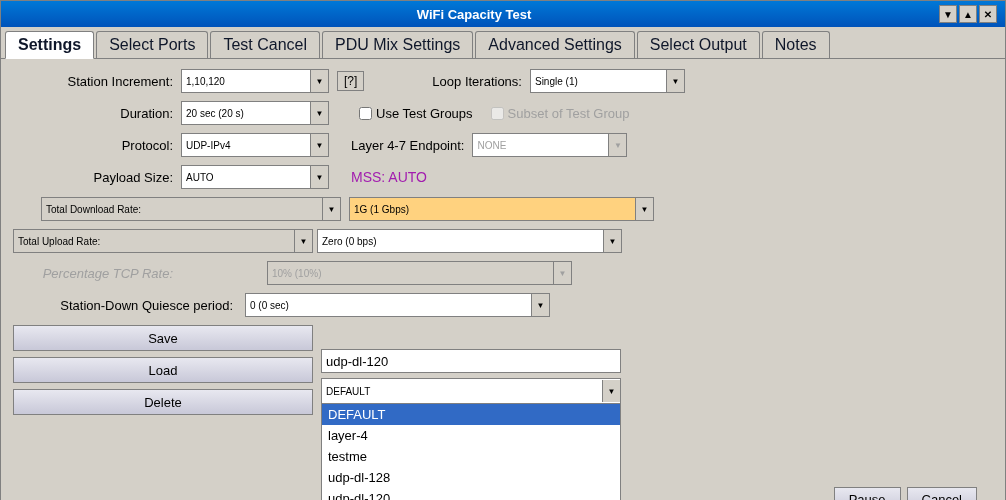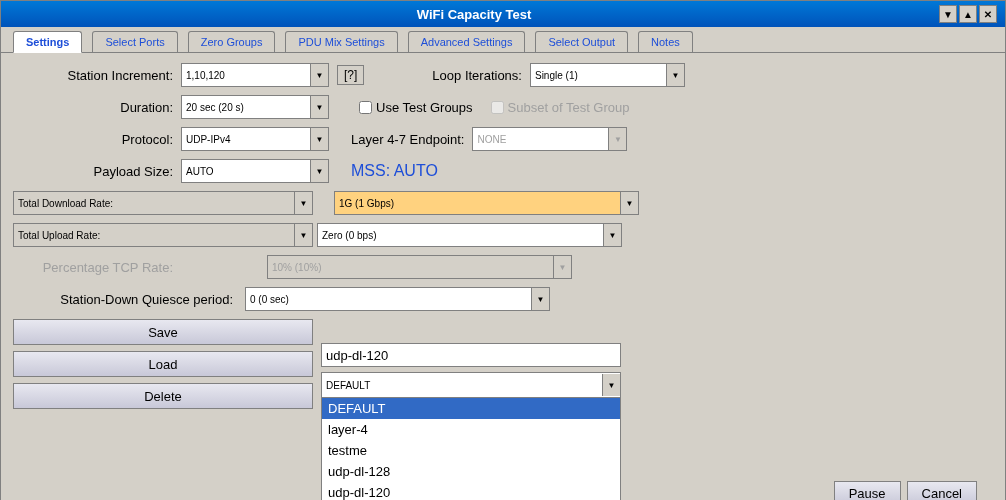--- a/index.html
+++ b/index.html
@@ -57,24 +57,23 @@
       border-bottom: 1px solid #808080;
       padding: 4px 4px 0 4px;
       gap: 2px;
     }
     .tab {
       padding: 4px 12px;
       border: 1px solid #808080;
       border-bottom: none;
       background: #d4d0c8;
       cursor: pointer;
-      font-size: 11px;
+      font-size: 16px;
       border-radius: 3px 3px 0 0;
-      color: #1d4ed8;
-      margin-left: 8px;
+      color: #0f172a;
     }
     .tab.active {
       background: #fff;
       border-bottom: 1px solid #fff;
       margin-bottom: -1px;
       z-index: 1;
       font-weight: bold;
     }
     .content {
       flex: 1;
@@ -110,22 +109,22 @@
     .checkbox-label {
       display: flex;
       align-items: center;
       gap: 4px;
       color: #000;
     }
     .checkbox-disabled {
       color: #a0a0a0;
     }
     .mss-text {
-      color: #1d4ed8;
-      font-size: 16px;
+      color: #a21caf;
+      font-size: 14px;
     }
     .select-with-arrow {
       display: flex;
       align-items: center;
       border: 1px solid #808080;
       background: white;
       height: 24px;
     }
     .select-text {
       flex: 1;
@@ -199,21 +198,21 @@
     <div class="title-bar-buttons">
       <div class="title-btn">▼</div>
       <div class="title-btn">▲</div>
       <div class="title-btn">✕</div>
     </div>
   </div>
 
   <div class="tab-bar">
     <div class="tab active">Settings</div>
     <div class="tab">Select Ports</div>
-    <div class="tab">Zero Groups</div>
+    <div class="tab">Test Cancel</div>
     <div class="tab">PDU Mix Settings</div>
     <div class="tab">Advanced Settings</div>
     <div class="tab">Select Output</div>
     <div class="tab">Notes</div>
   </div>
 
   <div class="content">
 
     <div class="form-row">
       <span class="label">Station Increment:</span>
@@ -261,21 +260,21 @@
 
     <div class="form-row">
       <span class="label">Payload Size:</span>
       <div class="select-with-arrow" style="width:148px;">
         <span class="select-text">AUTO</span>
         <span class="arrow-btn">▼</span>
       </div>
       <span style="margin-left:14px;" class="mss-text">MSS: AUTO</span>
     </div>
 
-    <div class="form-row" style="gap:17px;">
+    <div class="form-row" style="gap:4px;margin-left:28px;">
       <div class="select-with-arrow" style="width:300px; background:#d4d0c8; margin-left:0;">
         <span class="select-text">Total Download Rate:</span>
         <span class="arrow-btn">▼</span>
       </div>
       <div class="select-with-arrow" style="width:305px; background:#ffd27f; margin-left:4px;">
         <span class="select-text">1G       (1 Gbps)</span>
         <span class="arrow-btn">▼</span>
       </div>
     </div>
 
@@ -284,21 +283,21 @@
         <span class="select-text">Total Upload Rate:</span>
         <span class="arrow-btn">▼</span>
       </div>
       <div class="select-with-arrow" style="width:305px; margin-left:4px;">
         <span class="select-text">Zero (0 bps)</span>
         <span class="arrow-btn">▼</span>
       </div>
     </div>
 
     <div class="form-row">
-      <span class="label" style="color:#a0a0a0;">Percentage TCP Rate:</span>
+      <span class="label" style="color:#a0a0a0;font-style:italic;">Percentage TCP Rate:</span>
       <div class="select-with-arrow" style="width:305px; background:#d4d0c8; margin-left:86px;">
         <span class="select-text" style="color:#a0a0a0;">10%  (10%)</span>
         <span class="arrow-btn" style="color:#a0a0a0;">▼</span>
       </div>
     </div>
 
     <div class="form-row">
       <span class="label" style="min-width:220px; text-align:right;">Station-Down Quiesce period:</span>
       <div class="select-with-arrow" style="width:305px; margin-left:4px;">
         <span class="select-text">0 (0 sec)</span>

